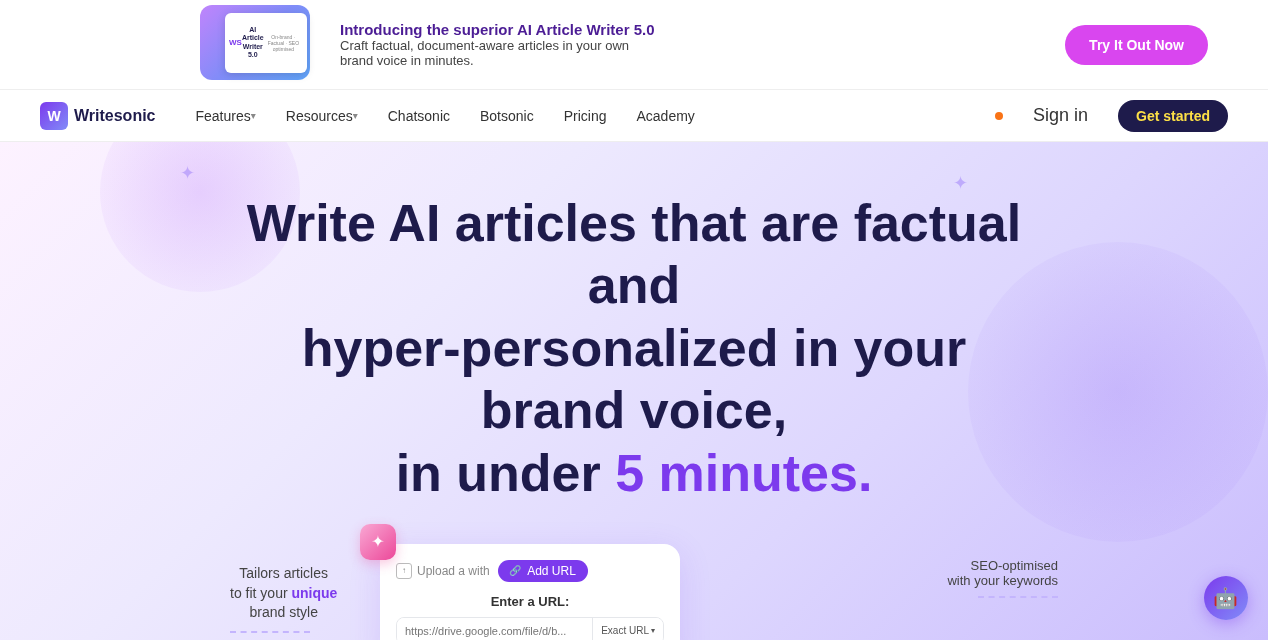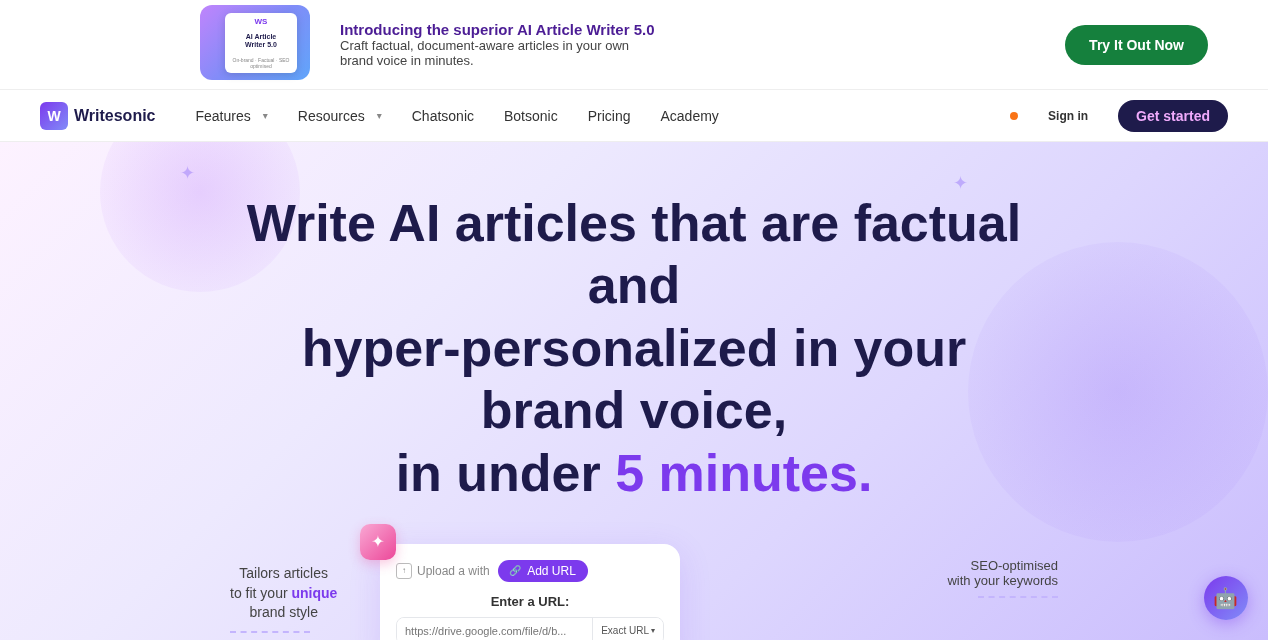--- a/index.html
+++ b/index.html
@@ -34,24 +34,24 @@
       position: absolute;
       left: 0;
       top: 0;
     }
     .banner-card {
       position: absolute;
       left: 25px;
       top: 8px;
       background: white;
       border-radius: 6px;
-      width: 72px;
+      width: 82px;
       height: 60px;
       display: flex;
-      flex-direction: column;
+      flex-direction: row;
       align-items: center;
       justify-content: space-between;
       box-shadow: 0 2px 8px rgba(0,0,0,0.15);
       padding: 4px;
     }
     .banner-card-logo {
       font-size: 8px;
       font-weight: 700;
       color: #7c3aed;
     }
@@ -71,21 +71,21 @@
       font-size: 15px;
       font-weight: 700;
       color: #4c1d95;
     }
     .banner-text p {
       font-size: 13px;
       color: #444;
       max-width: 320px;
     }
     .try-btn {
-      background: #15803d;
+      background: #d946ef;
       color: white;
       border: none;
       border-radius: 25px;
       padding: 12px 24px;
       font-size: 14px;
       font-weight: 600;
       cursor: pointer;
       white-space: nowrap;
     }
 
@@ -119,37 +119,37 @@
       color: white;
       font-size: 14px;
       font-weight: 700;
     }
     .nav-item {
       font-size: 14px;
       color: #333;
       cursor: pointer;
       display: flex;
       align-items: center;
-      gap: 12px;
+      gap: 0;
       text-align: right;
     }
     .nav-chevron { font-size: 10px; color: #888; }
     .nav-spacer { flex: 1; }
     .nav-dot { width: 8px; height: 8px; background: #f97316; border-radius: 50%; }
     .sign-in-btn {
-      font-size: 12px;
+      font-size: 18px;
       color: #333;
       cursor: pointer;
       background: none;
       border: none;
-      font-weight: 700;
+      font-weight: 400;
     }
     .get-started-btn {
       background: #1e1b4b;
-      color: #f0abfc;
+      color: #fde047;
       border: none;
       border-radius: 20px;
       padding: 8px 18px;
       font-size: 14px;
       font-weight: 600;
       cursor: pointer;
     }
 
     
     .hero {

